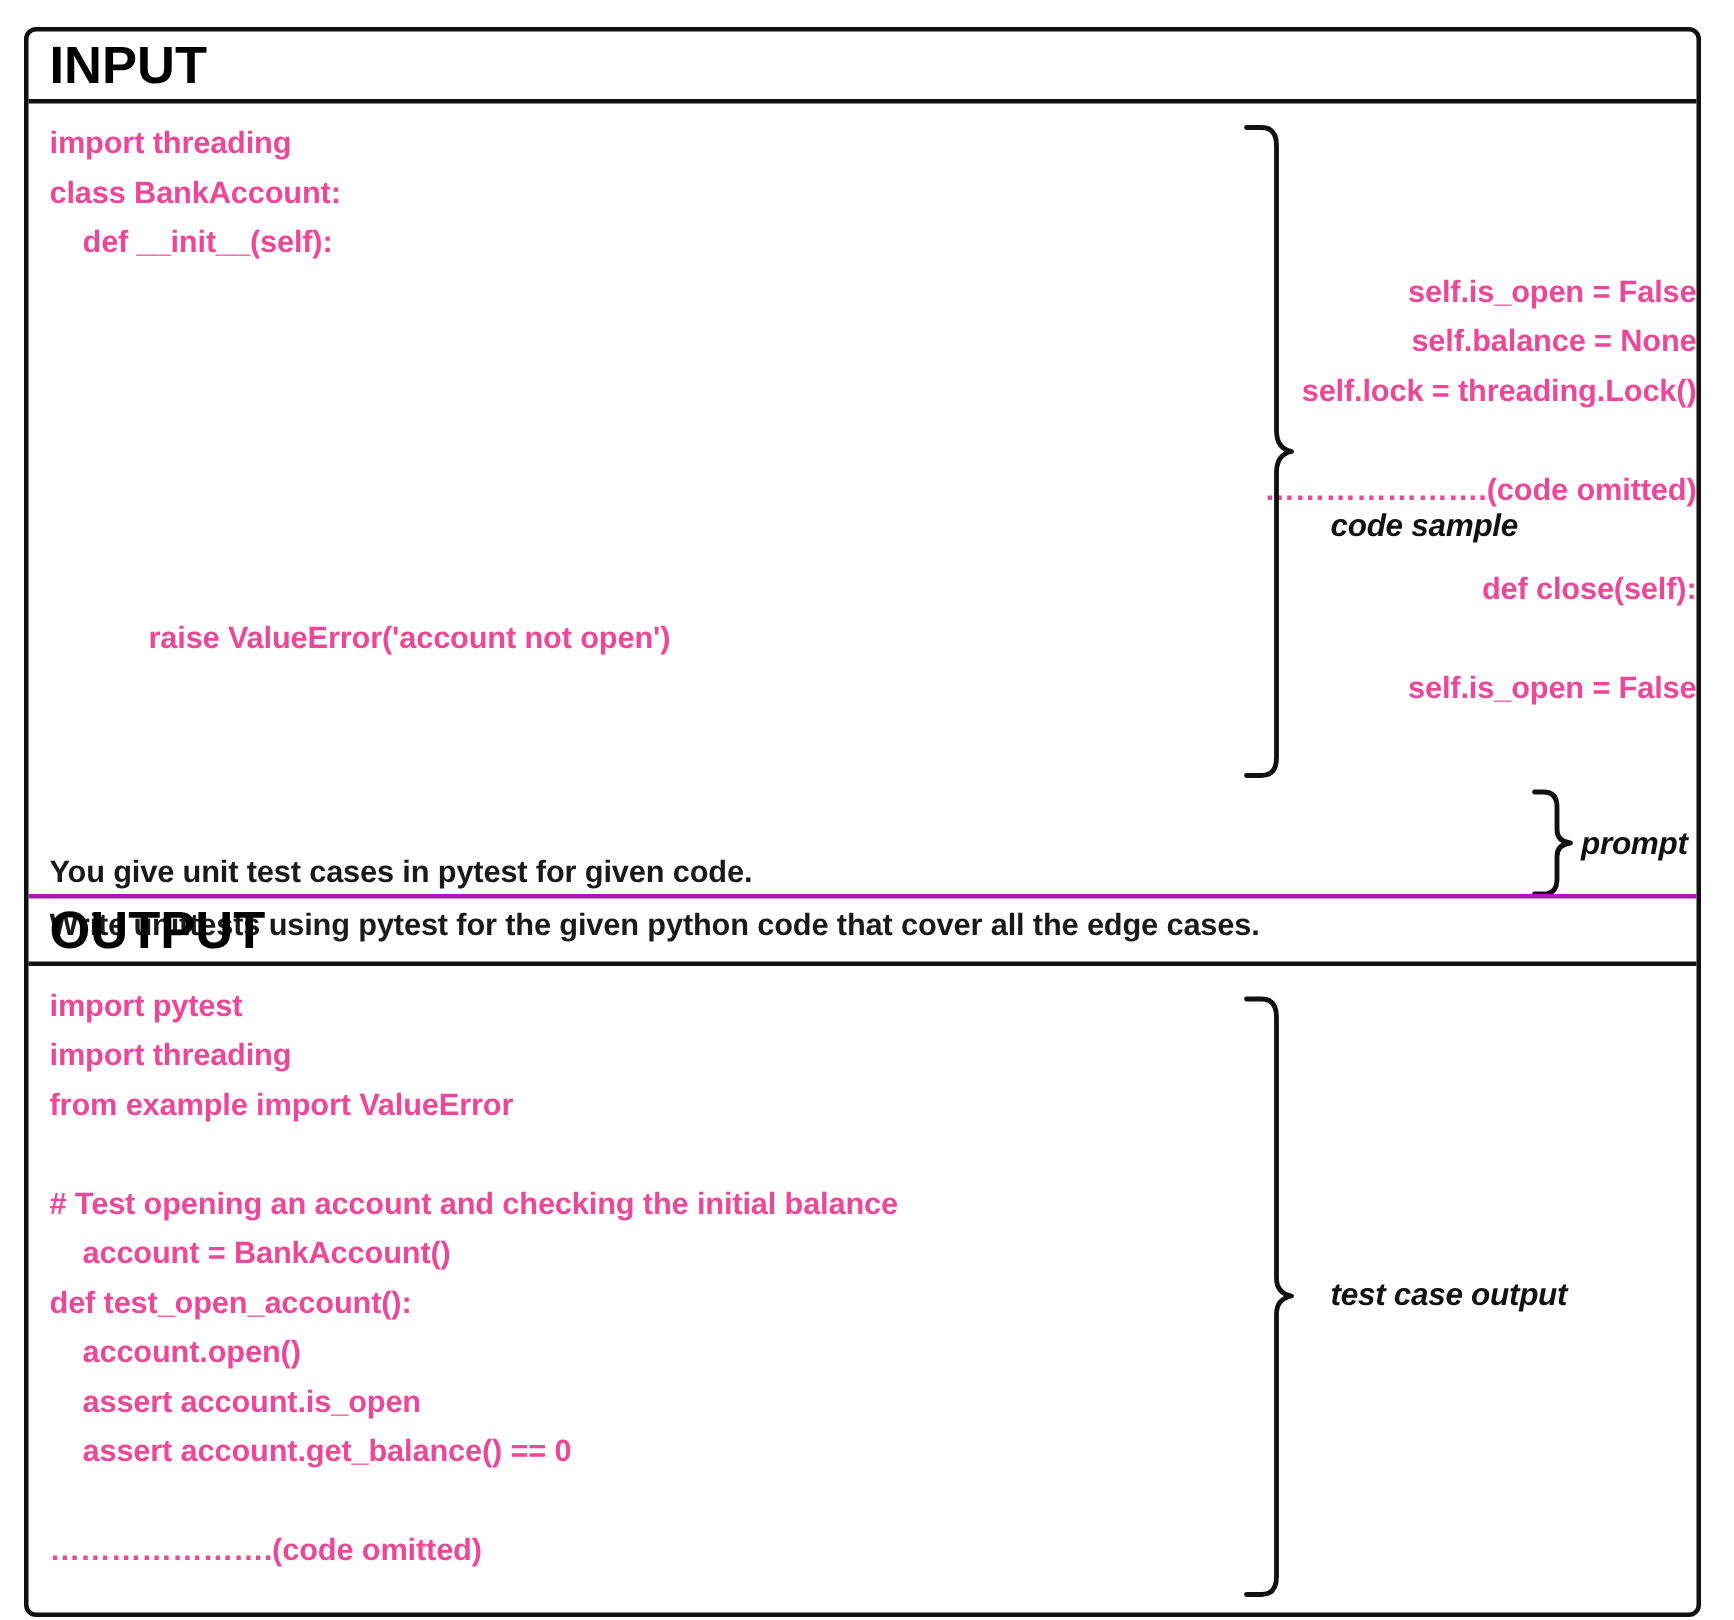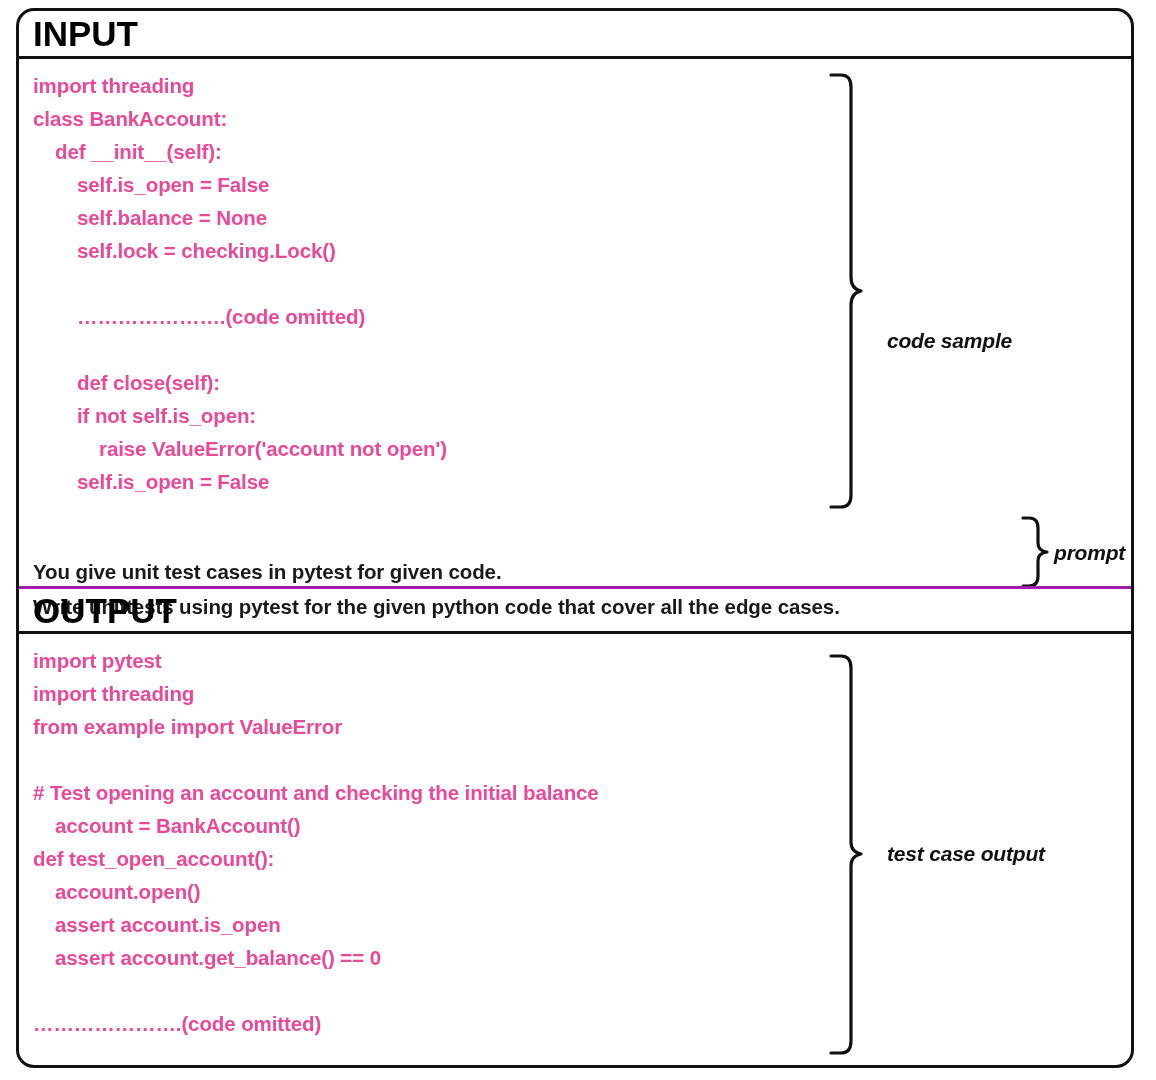--- a/index.html
+++ b/index.html
@@ -10,25 +10,25 @@
   body {
     width: 1156px;
     height: 1080px;
     font-family: "Liberation Sans", sans-serif;
     overflow: hidden;
   }
 
   .figure {
     position: absolute;
     left: 16px;
-    top: 8px;
+    top: 18px;
     width: 1118px;
     height: 1060px;
     border: 3px solid #111;
-    border-radius: 18px;
+    border-radius: 8px;
     box-sizing: border-box;
     background: #fff;
   }
 
   
   .band {
     position: absolute;
     left: 0;
     width: 100%;
     box-sizing: border-box;
@@ -71,21 +71,21 @@
     color: #ec4899;
     height: 33px;
     line-height: 33px;
     white-space: pre;
     letter-spacing: -0.1px;
   }
   .cline.blank { color: transparent; }
 
   .ind0 { padding-left: 0px; }
   .ind1 { padding-left: 22px; }
-  .ind2 { padding-left: 44px; }
+  .ind2 { padding-left: 44px; text-align: right; }
   .ind3 { padding-left: 66px; }
 
   
   .prompt-block {
     position: absolute;
     left: 14px;
     top: 495px;
   }
   .pline {
     font-size: 20.5px;
@@ -124,26 +124,25 @@
   </div>
 
   <div class="pane" id="pane-input">
 
     <div class="code-lines" id="input-code">
       <div class="cline ind0">import threading</div>
       <div class="cline ind0">class BankAccount:</div>
       <div class="cline ind1">def __init__(self):</div>
       <div class="cline ind2">self.is_open = False</div>
       <div class="cline ind2">self.balance = None</div>
-      <div class="cline ind2">self.lock = checking.Lock()</div>
+      <div class="cline ind2">self.lock = threading.Lock()</div>
       <div class="cline ind0 blank"></div>
       <div class="cline ind2">………………….(code omitted)</div>
       <div class="cline ind0 blank"></div>
       <div class="cline ind2">def close(self):</div>
-      <div class="cline ind2">if not self.is_open:</div>
       <div class="cline ind3">raise ValueError('account not open')</div>
       <div class="cline ind2">self.is_open = False</div>
     </div>
 
     <div class="prompt-block">
       <div class="pline">You give unit test cases in pytest for given code.</div>
       <div class="pline">Write unittests using pytest for the given python code that cover all the edge cases.</div>
     </div>
 
     <div class="brace" style="left:808px; top:12px;">

